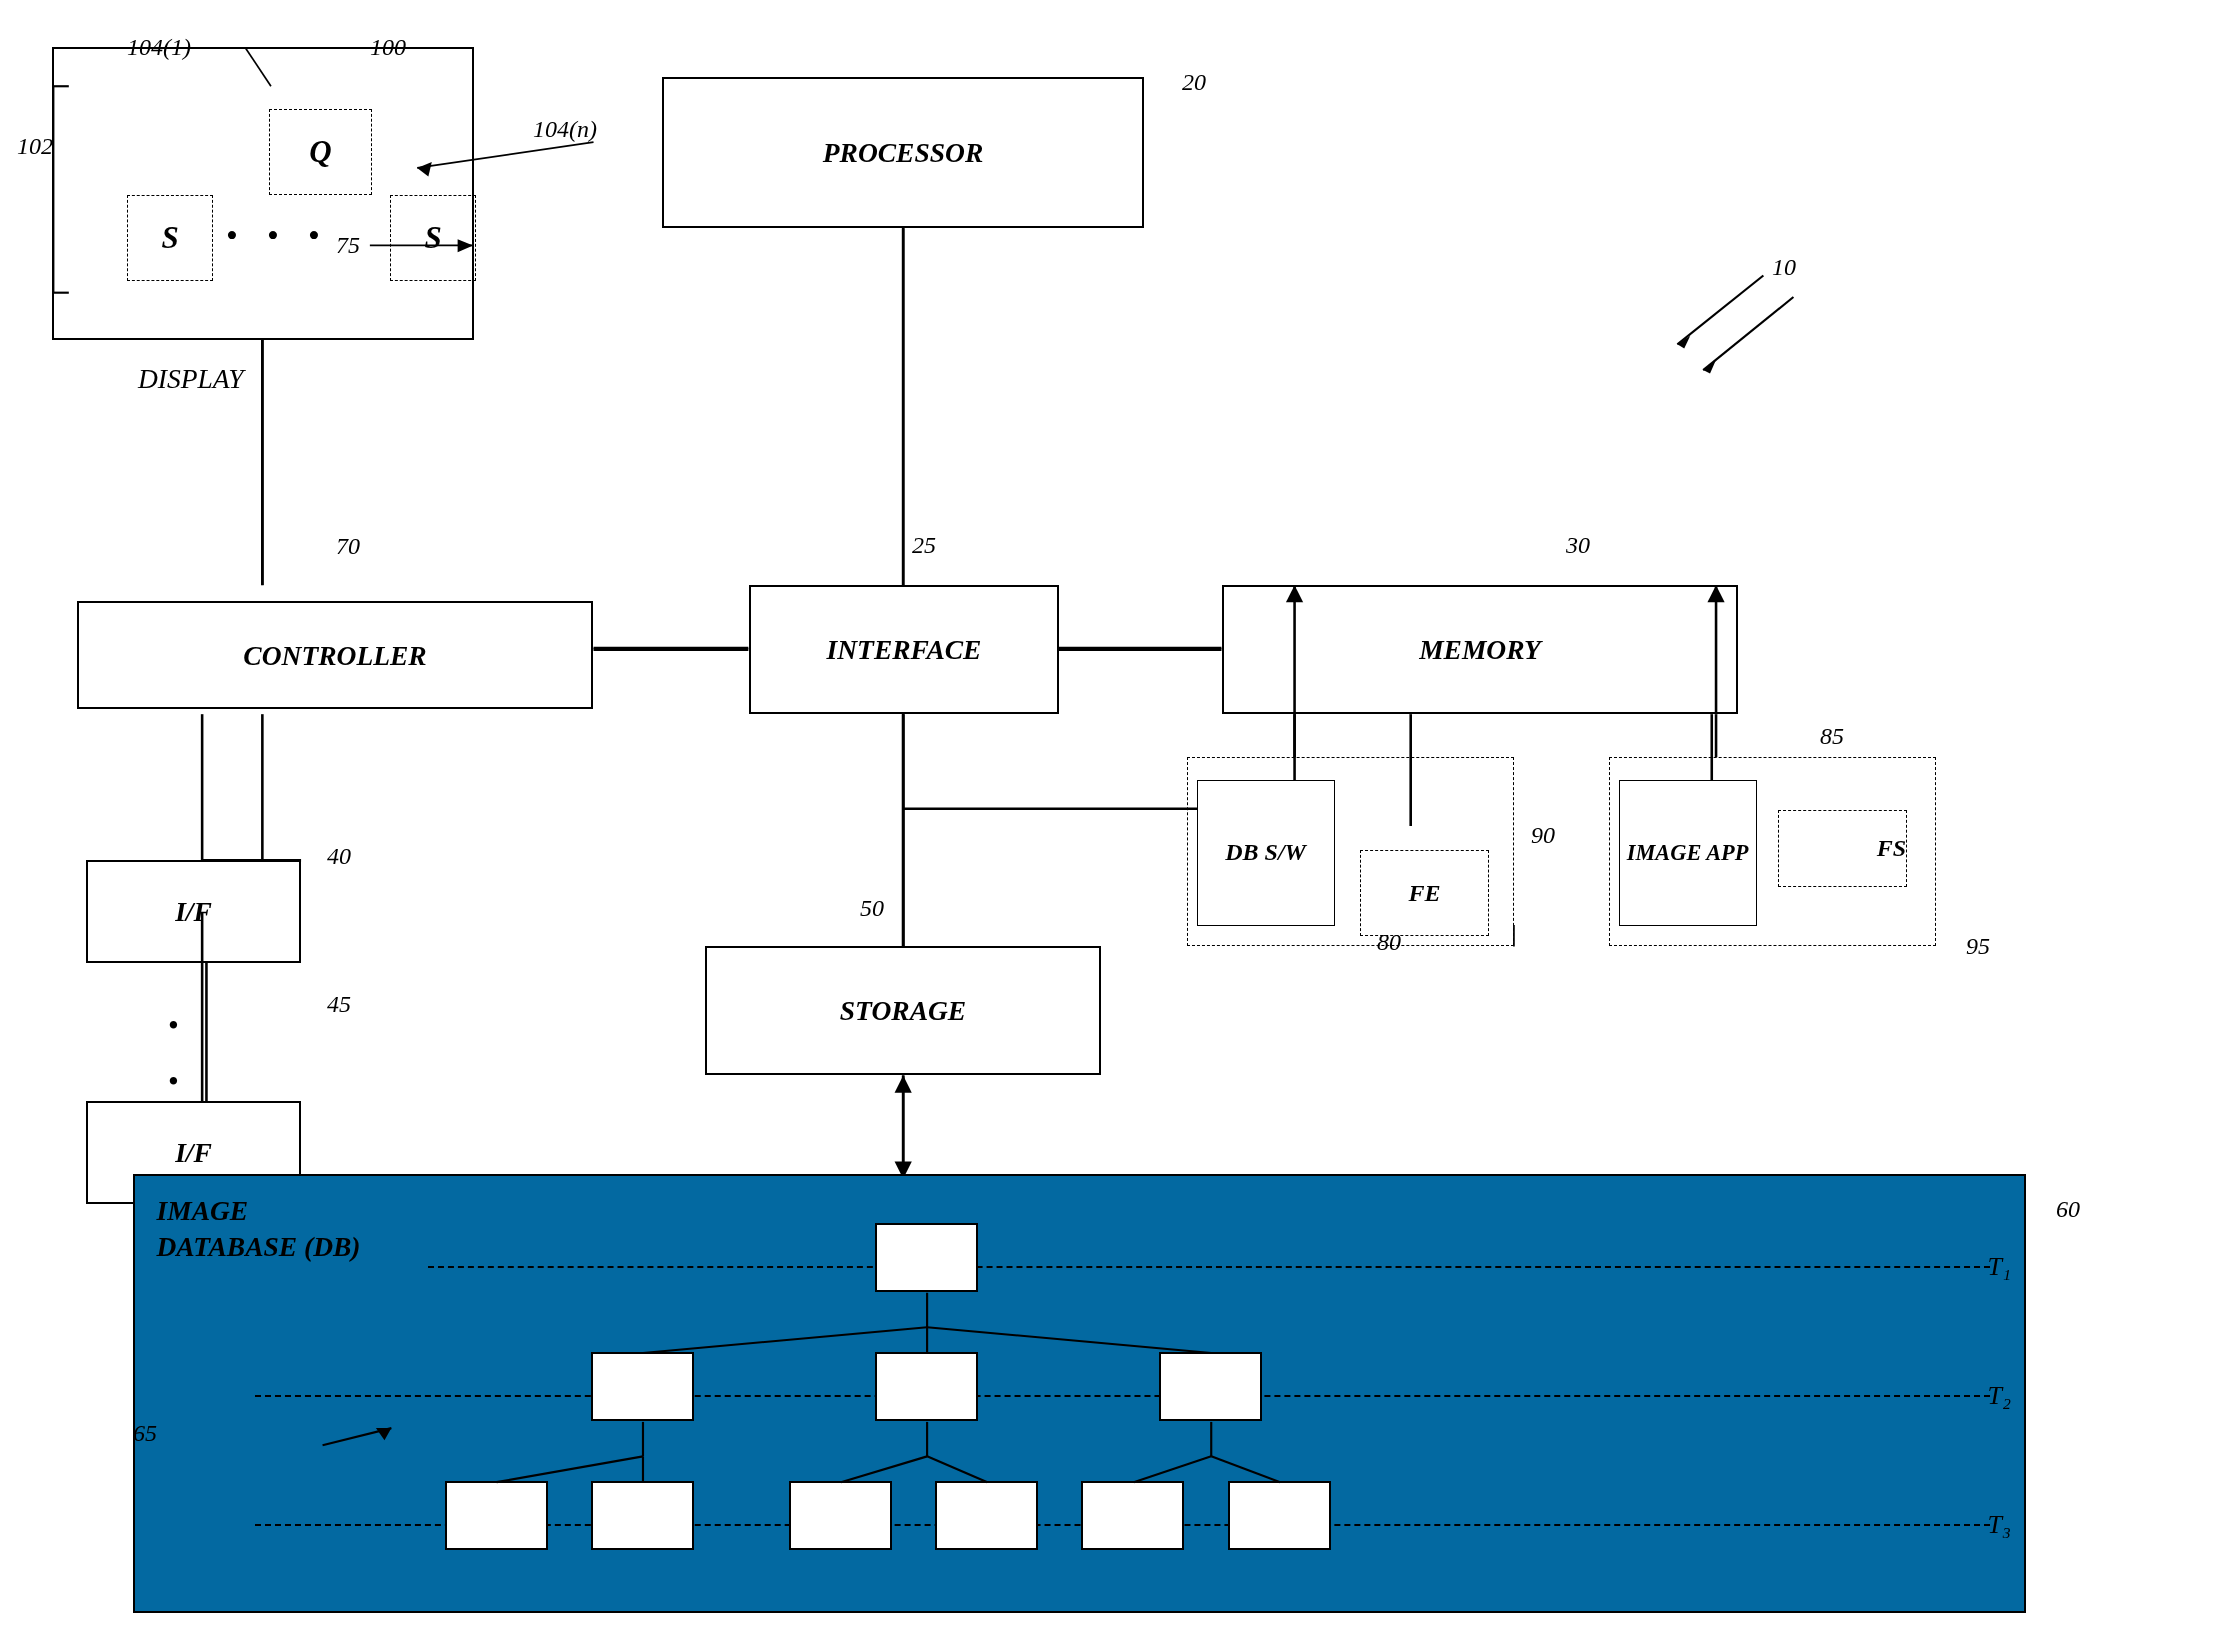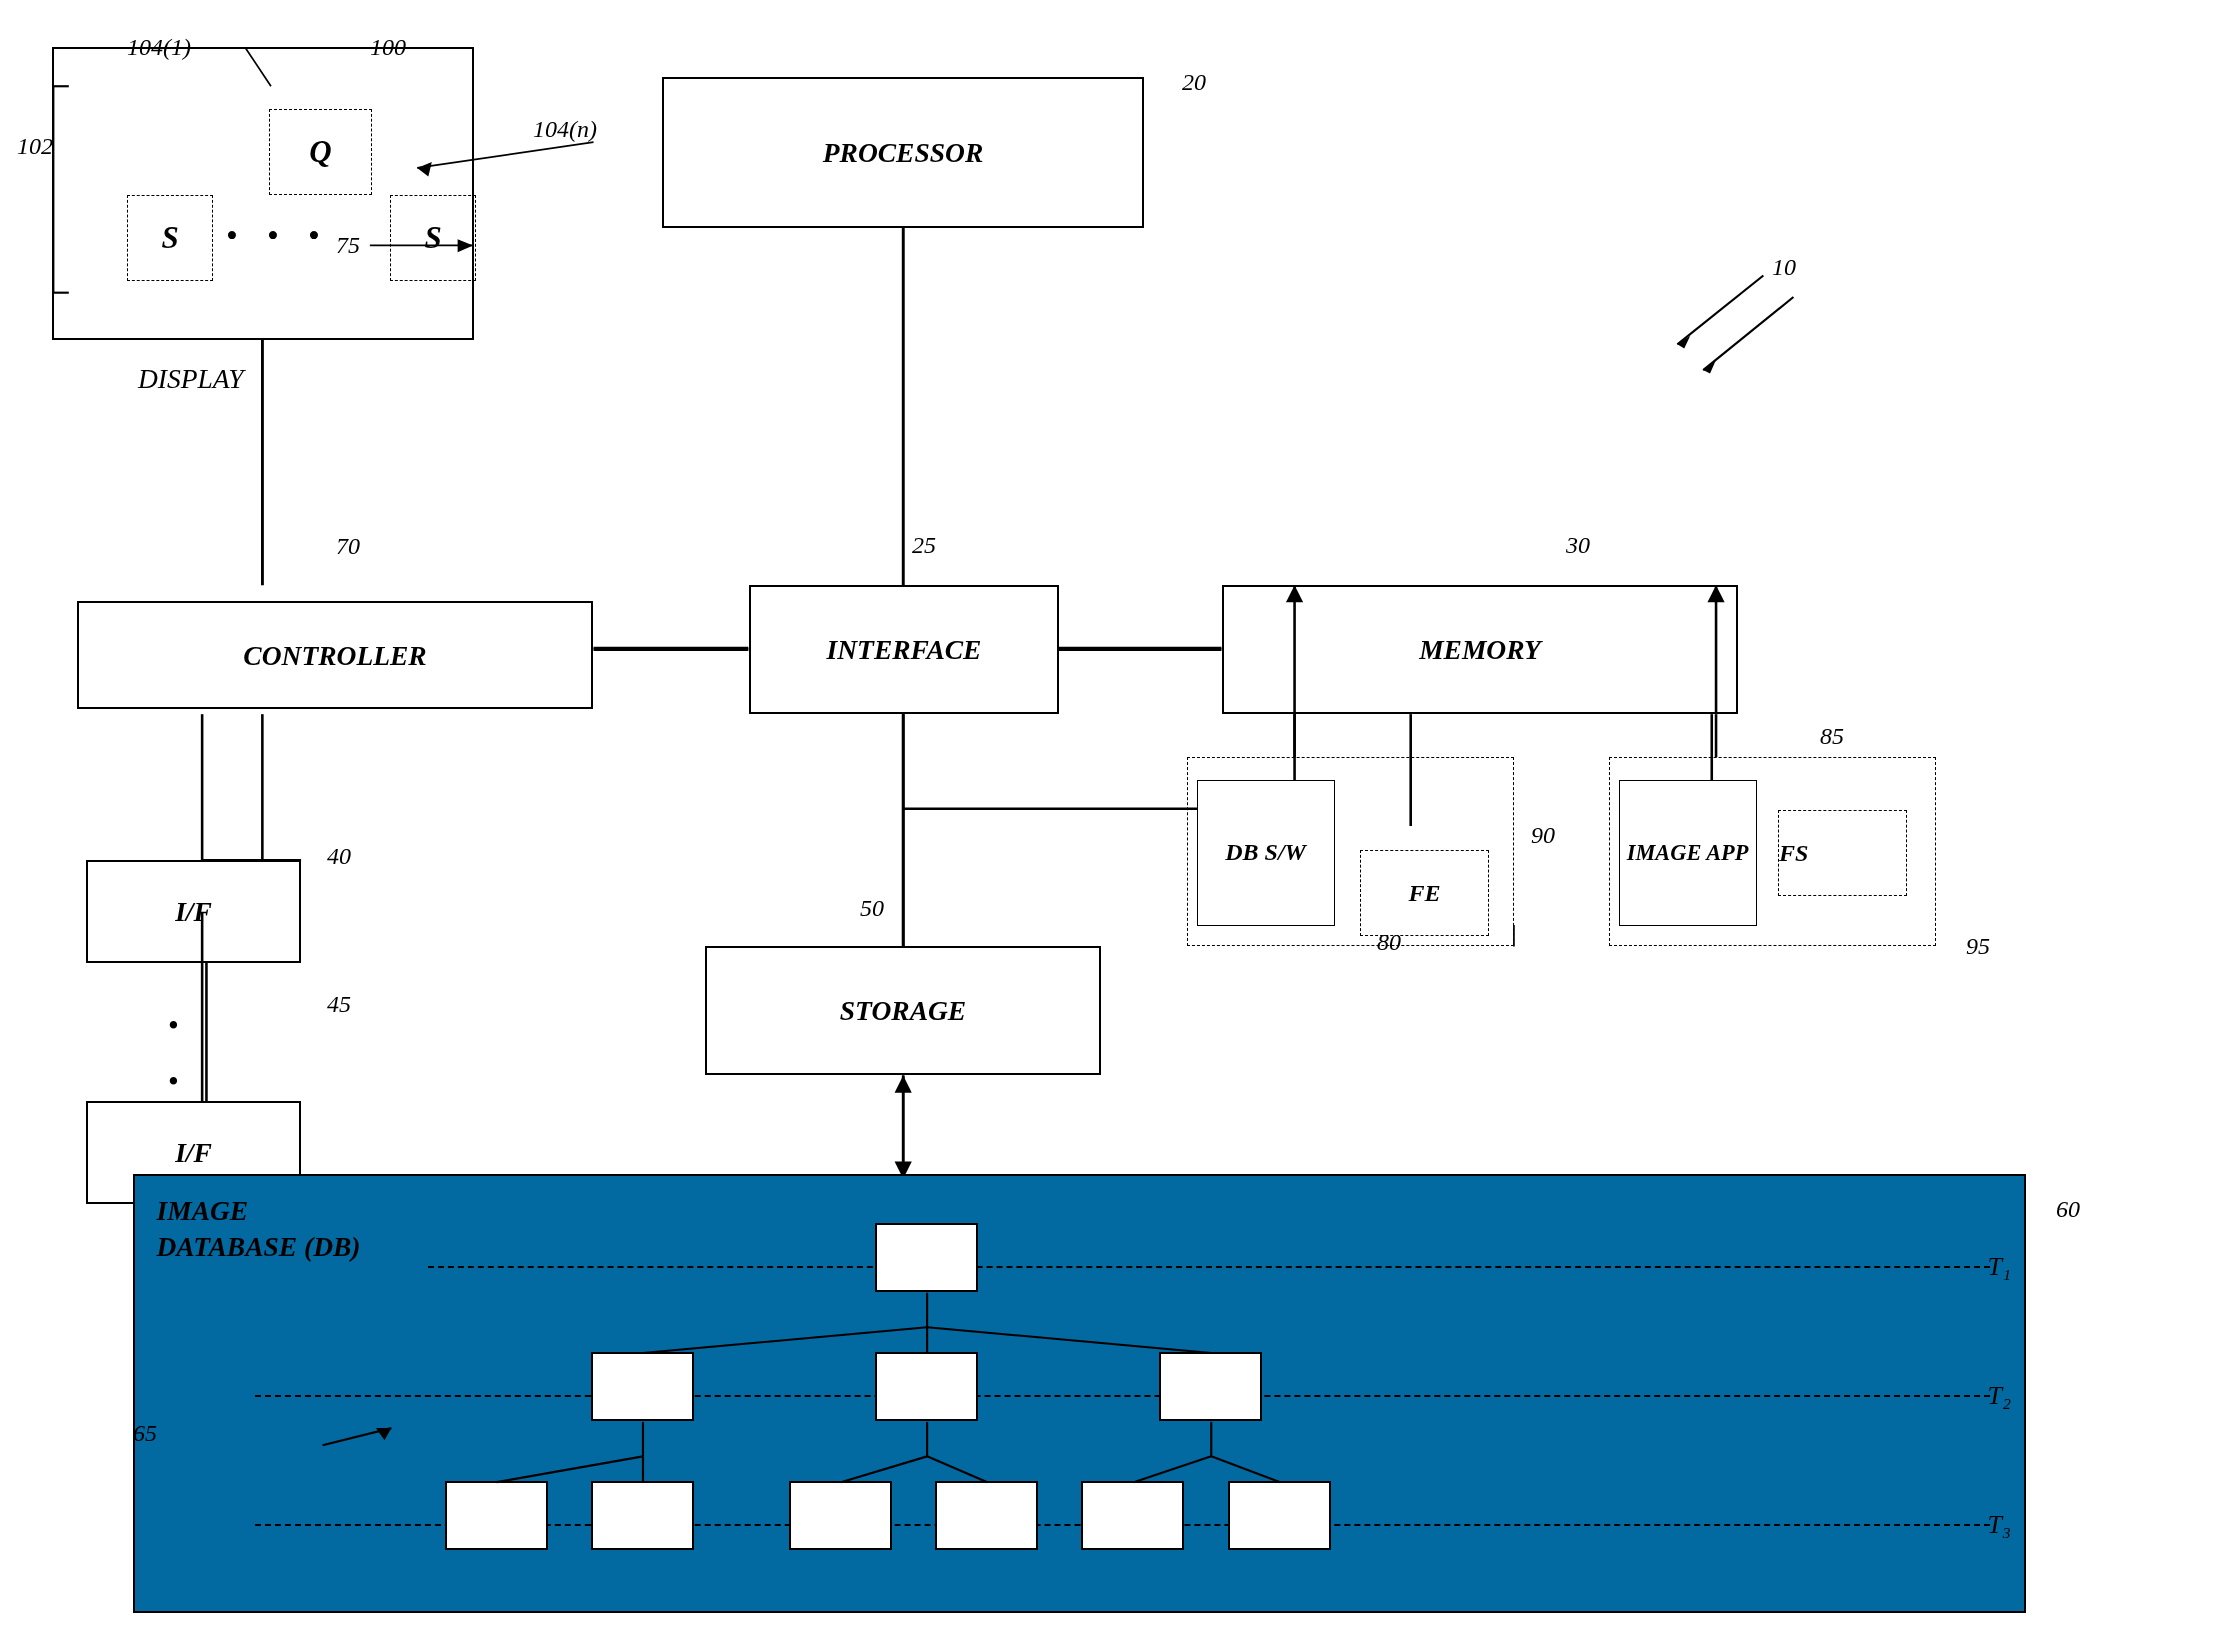--- a/index.html
+++ b/index.html
@@ -228,21 +228,21 @@
   <div class="ref-num" style="left:1377px; top:929px;">80</div>
   <div class="ref-num" style="left:1531px; top:822px;">90</div>
 
   <div style="position:absolute; left:1609px; top:757px; width:327px; height:189px; border:1.7px dashed #000;">
 
     <div style="position:absolute; left:8.6px; top:21.5px; width:138px; height:146px; border:1.7px solid #000; display:flex; align-items:center; justify-content:center; background:#fff;">
       <span style="font-style:italic; font-size:22.4px; font-weight:bold; line-height:1.3;">IMAGE
 APP</span>
     </div>
 
-    <div style="position:absolute; left:168px; top:52px; width:129px; height:86px; border:1.7px dashed #000; display:flex; align-items:center; justify-content:flex-start; background:#fff;">
+    <div style="position:absolute; left:168px; top:52px; width:129px; height:77px; border:1.7px dashed #000; display:flex; align-items:center; justify-content:flex-end; background:#fff;">
       <span style="font-style:italic; font-size:24px; font-weight:bold;">FS</span>
     </div>
   </div>
   <div class="ref-num" style="left:1820px; top:723px;">85</div>
   <div class="ref-num" style="left:1966px; top:933px;">95</div>
 
   <div style="position:absolute; left:133px; top:1174px; width:1893px; height:439px; border:2.6px solid #000; background:#0369a1;">
 
     <div style="position:absolute; left:21.5px; top:17px; font-style:italic; font-size:27.5px; font-weight:bold; line-height:1.3;">IMAGE<br>DATABASE (DB)</div>
 

